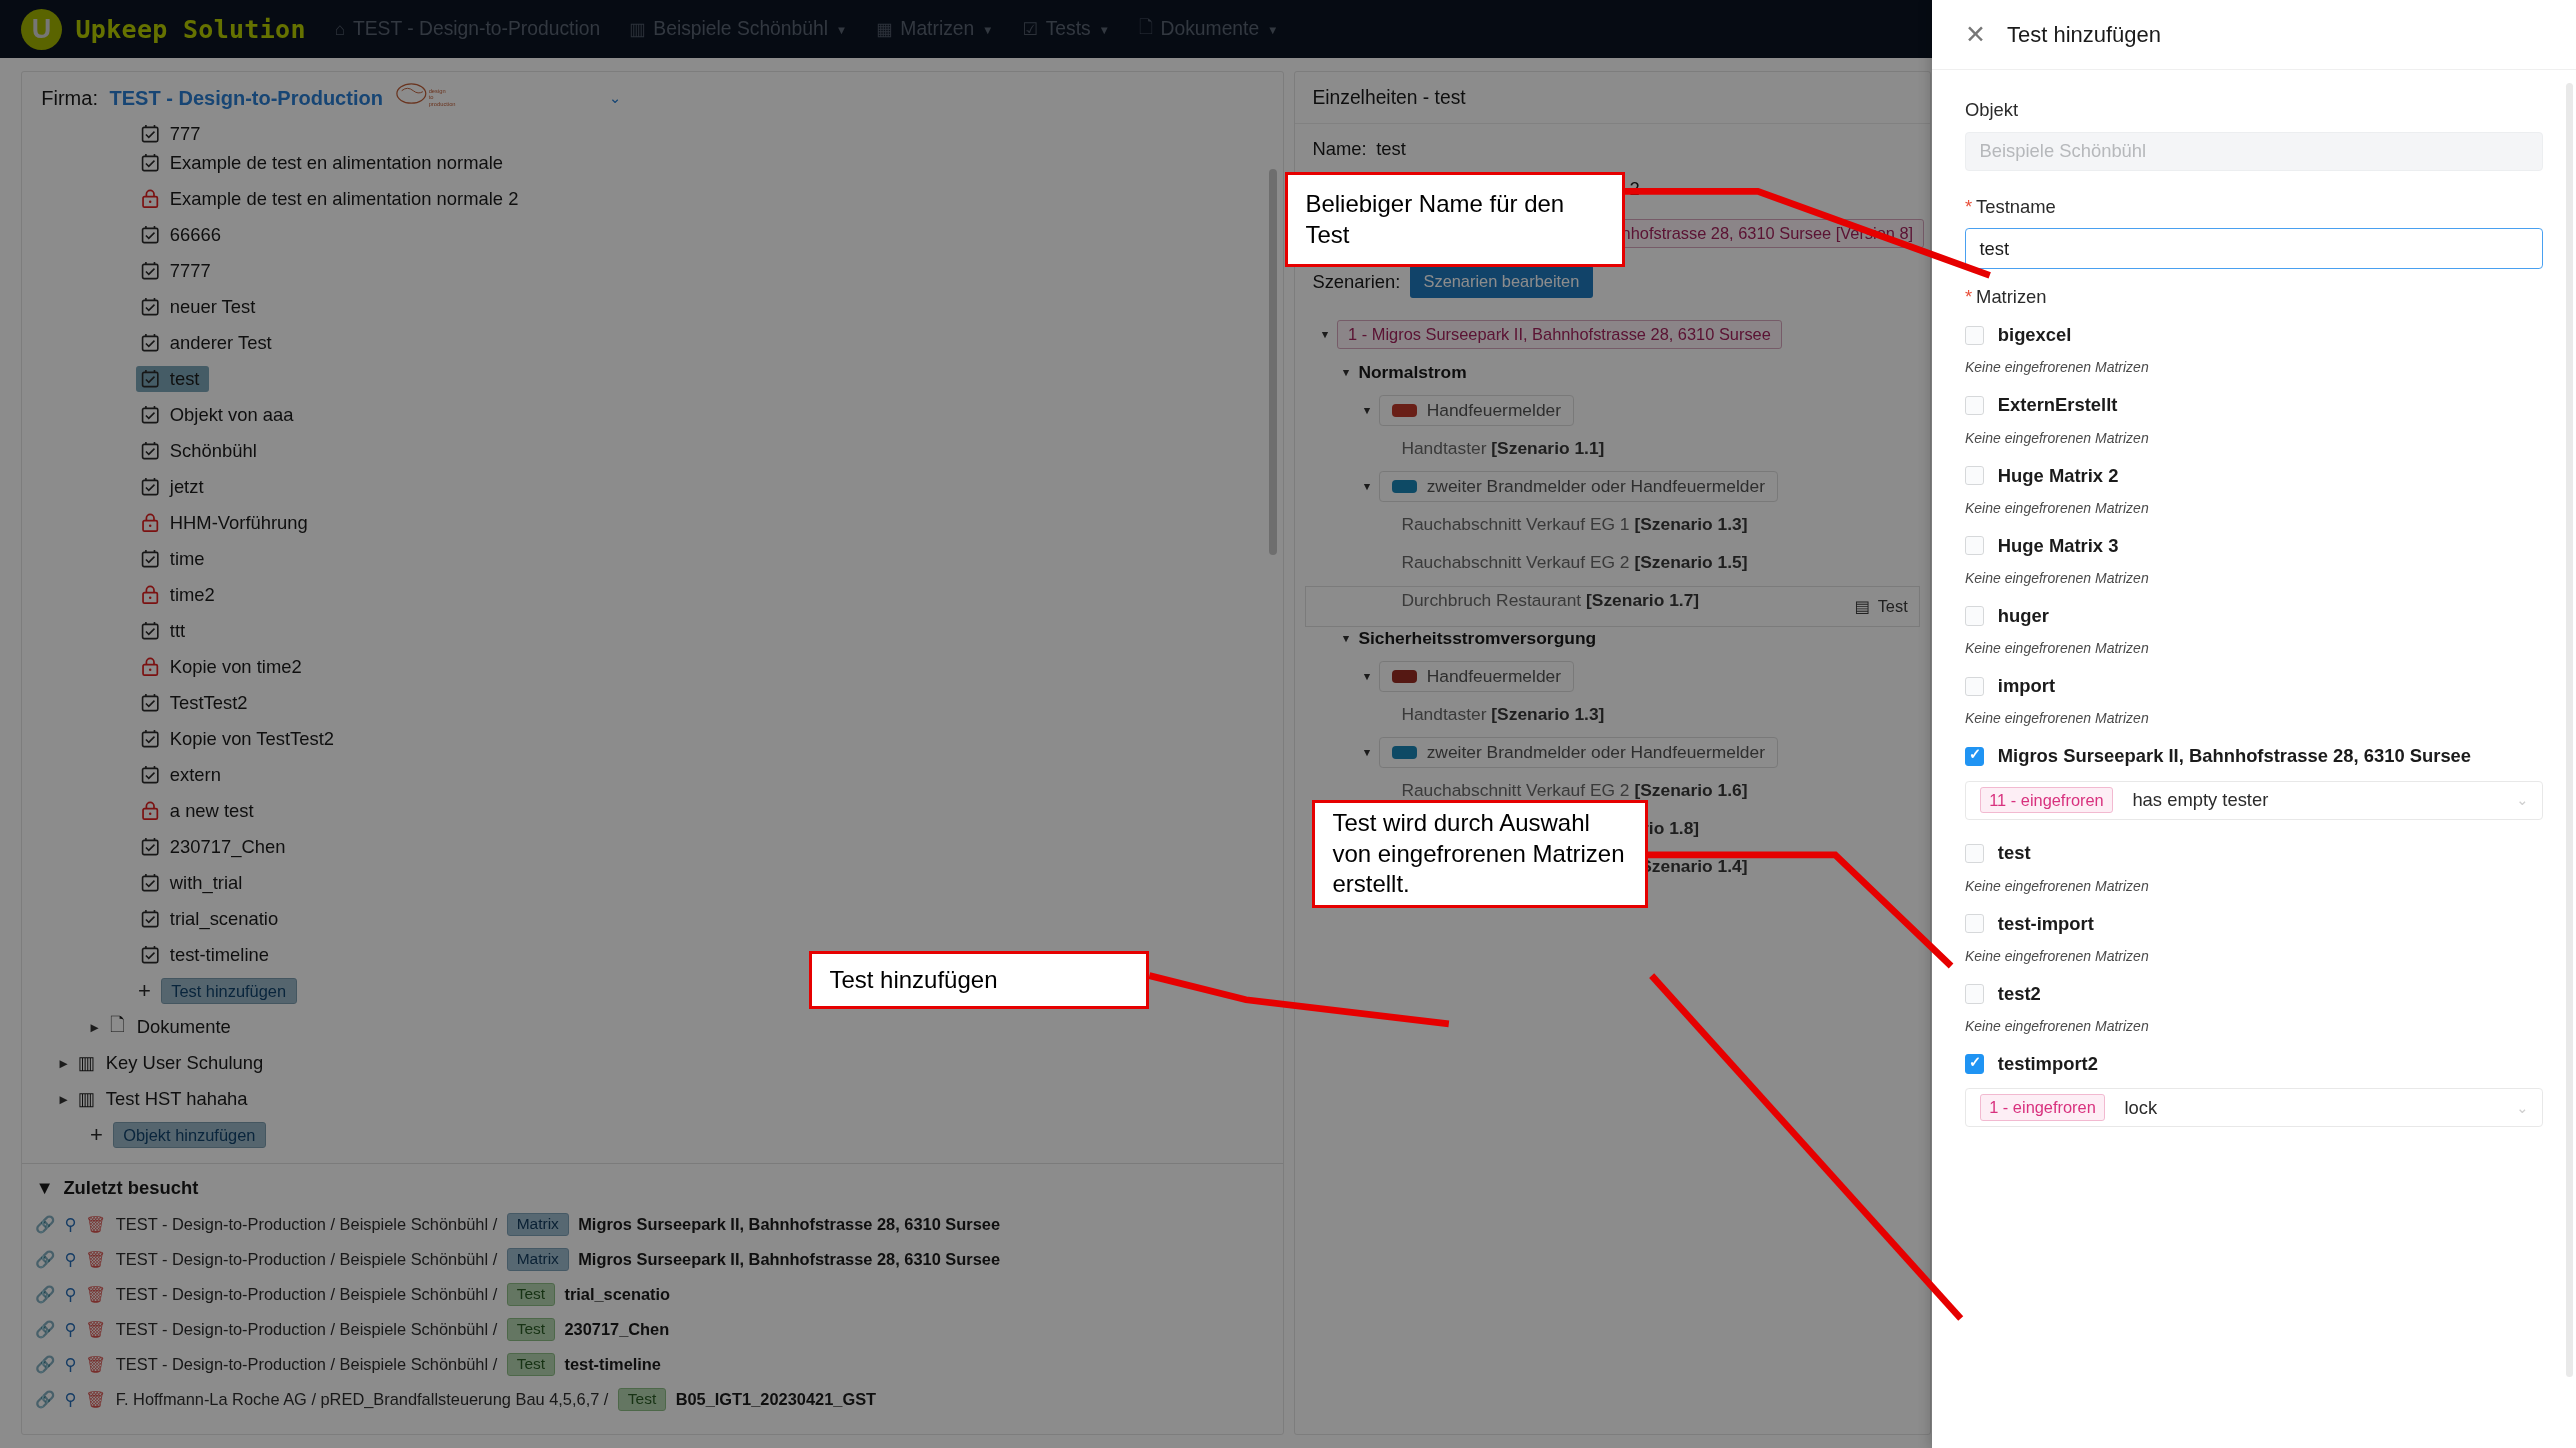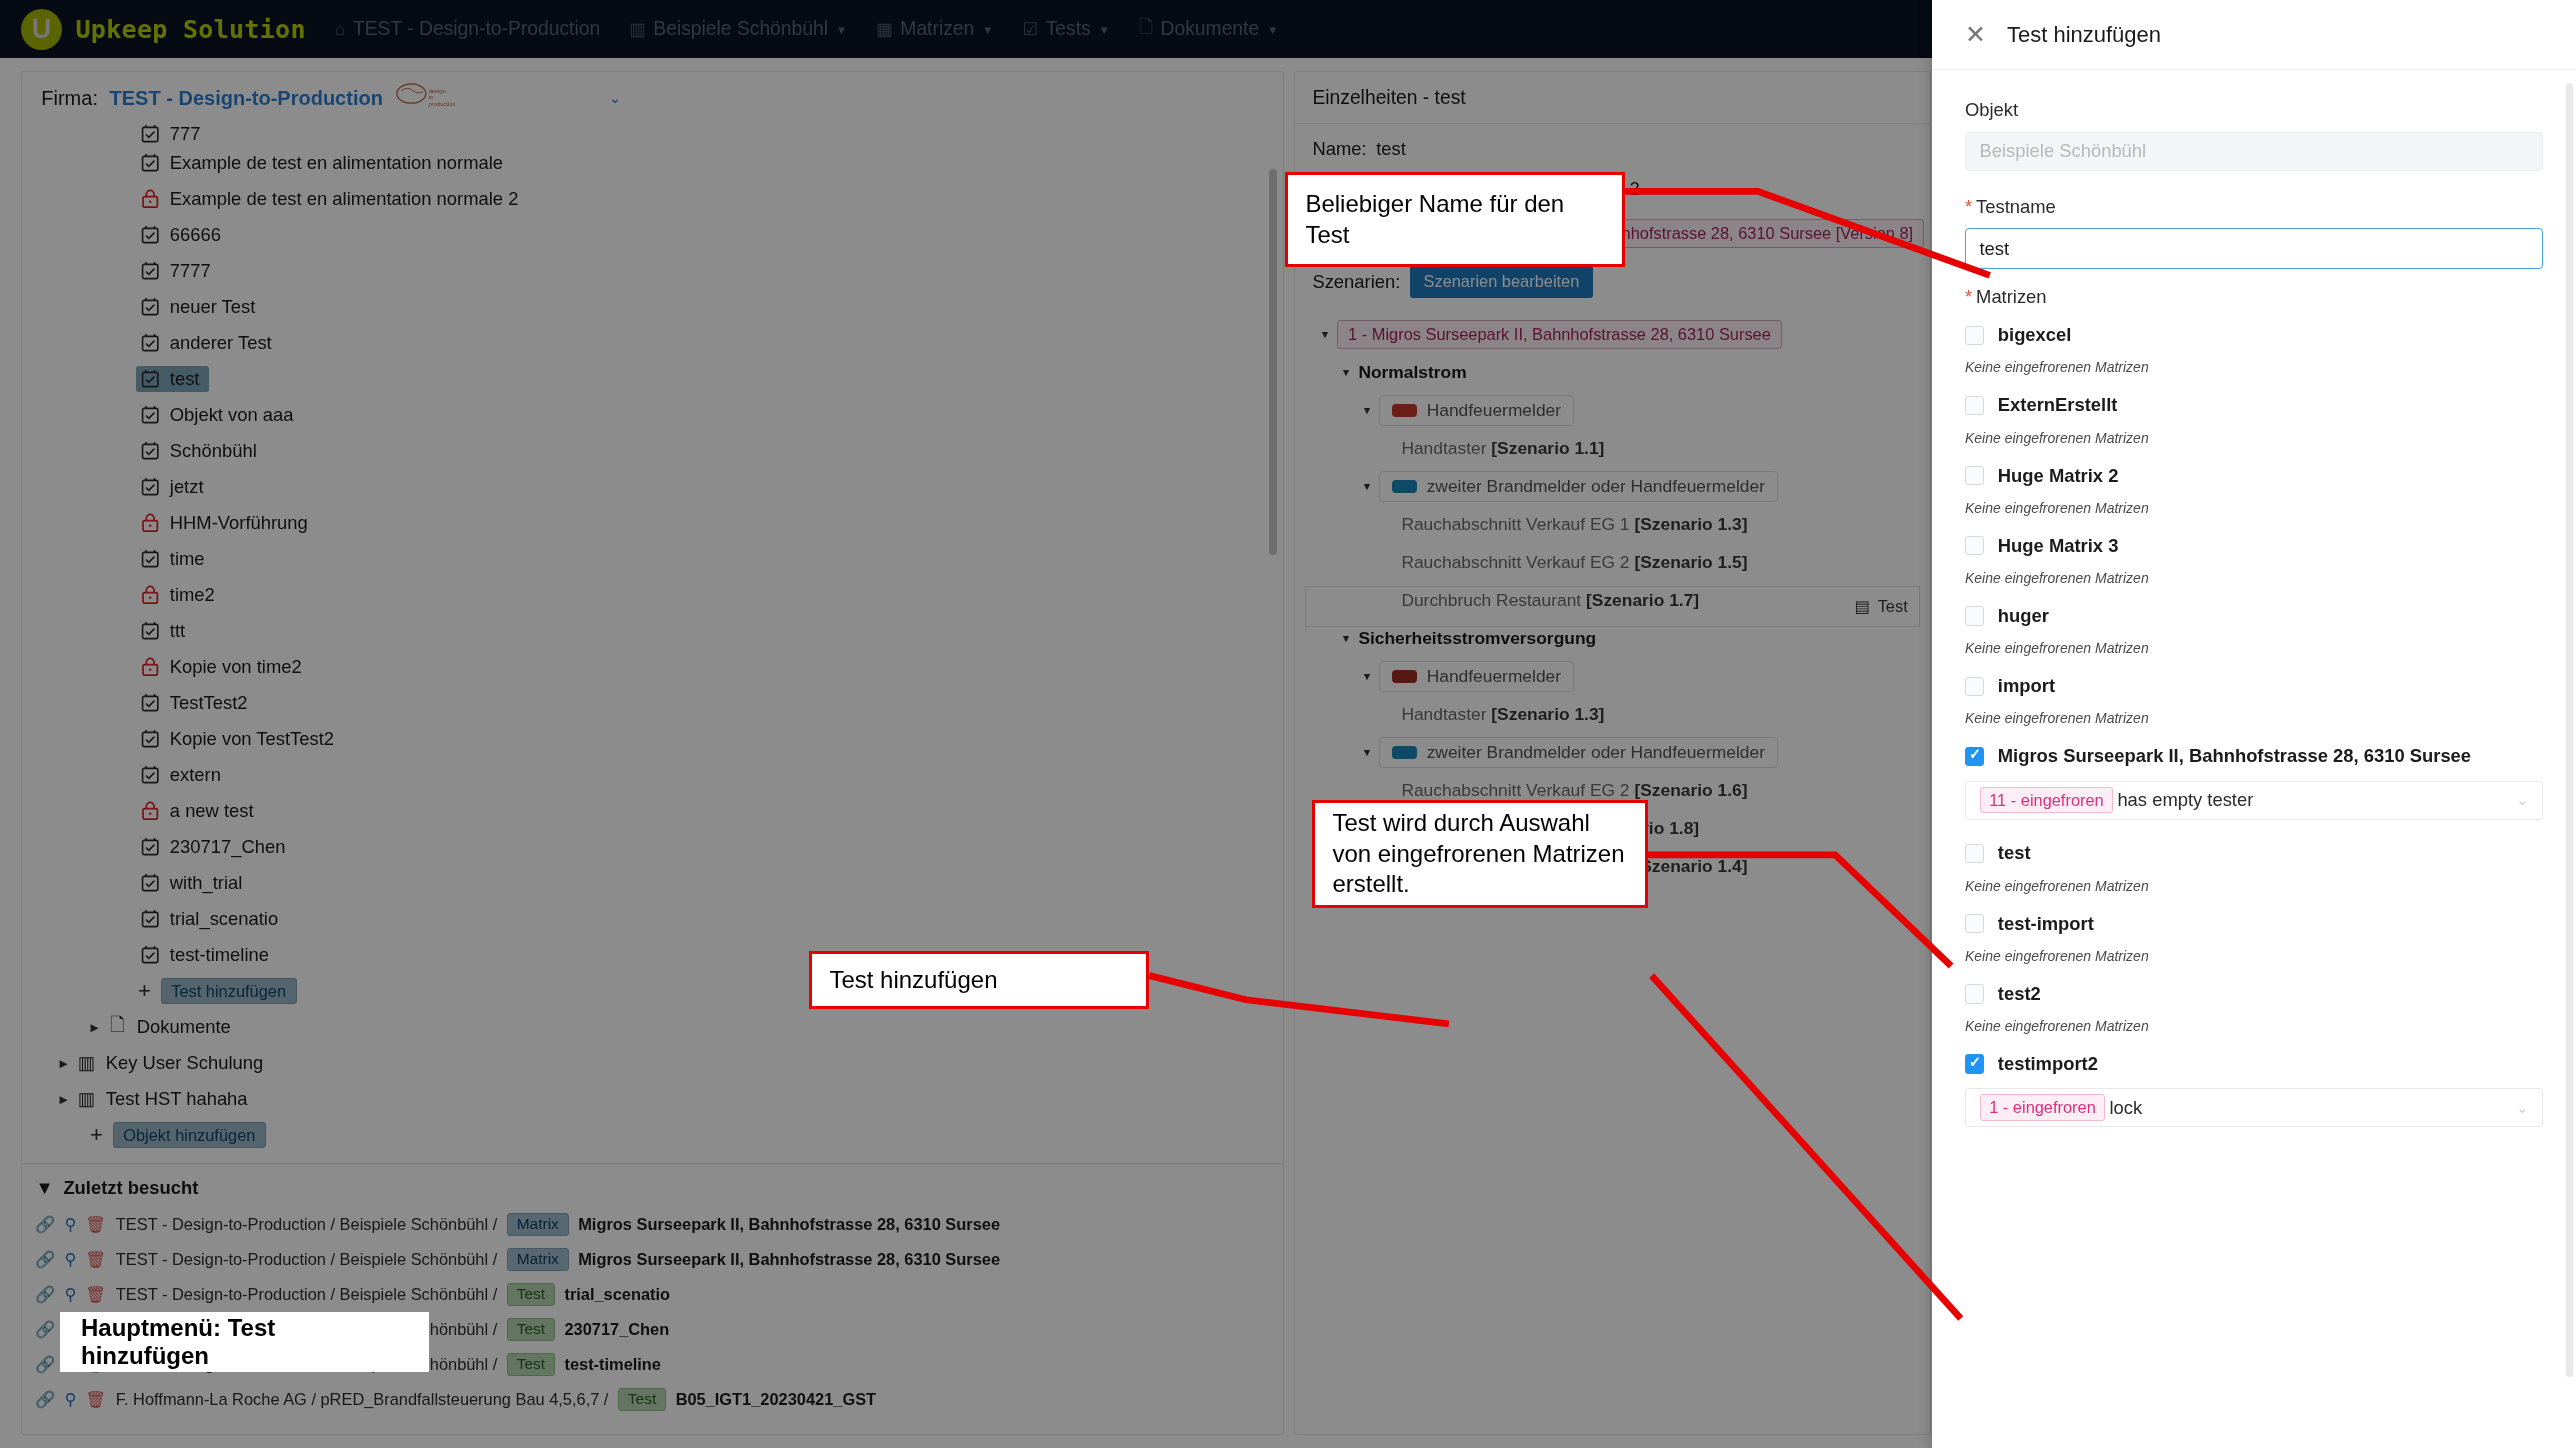--- a/index.html
+++ b/index.html
@@ -107,21 +107,21 @@
   .input-focus { height: 41px; background: #fff; border: 1px solid #49a0f0; border-radius: 3.9px; display: flex; align-items: center; padding: 0 13.5px; color: #1b1b1b; font-size: 18.4px; }
   .mx-item { margin-top: 7.7px; }
   .mx-row { display: flex; align-items: center; gap: 13.5px; height: 33px; }
   .cbx { width: 19.3px; height: 19.3px; border: 1px solid #d6d8da; background: #fafbfc; border-radius: 2.9px; flex: 0 0 auto; }
   .cbx.on { background: #2094f3; border-color: #2094f3; position: relative; }
   .cbx.on::after { content: "✓"; color: #fff; font-size: 14.5px; position: absolute; left: 2.9px; top: -1.9px; font-weight: bold; }
   .mx-name { font-size: 18.4px; font-weight: bold; color: #1b1b1b; }
   .mx-empty { font-style: italic; font-size: 14px; color: #4a4a4a; margin: 7.7px 0 13.5px 0; }
   .mx-select {
     margin: 7.7px 0 17.4px 0; height: 39px; border: 1px solid #e8e8e8; border-radius: 3.9px;
-    display: flex; align-items: center; gap: 4px; padding: 0 13.5px; background: #fff;
+    display: flex; align-items: center; gap: 19px; padding: 0 13.5px; background: #fff;
   }
   .frozen-badge { border: 1px solid #f2b9d0; background: #fdeef5; color: #d8317e; border-radius: 2.9px; padding: 2.9px 8.7px; font-size: 16.4px; }
   .sel-val { font-size: 18.4px; color: #2b2b2b; flex: 1; }
   .sel-caret { color: #cfcfcf; font-size: 14.5px; }
   .drawer-scroll { position: absolute; right: 2.9px; top: 83px; width: 6.8px; height: 1294px; background: #e9e9e9; border-radius: 3.9px; }
 
   
   .anno {
     position: absolute; background: #fff; border: 3.9px solid #e60000; z-index: 40;
     display: flex; align-items: center; padding: 11.6px 17.4px; font-size: 24px; color: #000;
@@ -799,18 +799,15 @@
   </div>
 
   <div class="anno" style="left:1312px; top:800px; width:336px; height:108px;">
     <span>Test wird durch Auswahl von eingefrorenen Matrizen erstellt.</span>
   </div>
 
   <div class="anno" style="left:809px; top:951px; width:340px; height:58px;">
     <span>Test hinzufügen</span>
   </div>
 
-  <div class="anno-plain" style="left:60px; top:1312px; width:369px; height:60px;">
-    <span>Hauptmenü: Test hinzufügen</span>
-  </div>
 
 </div>
 
 
 </body></html>

